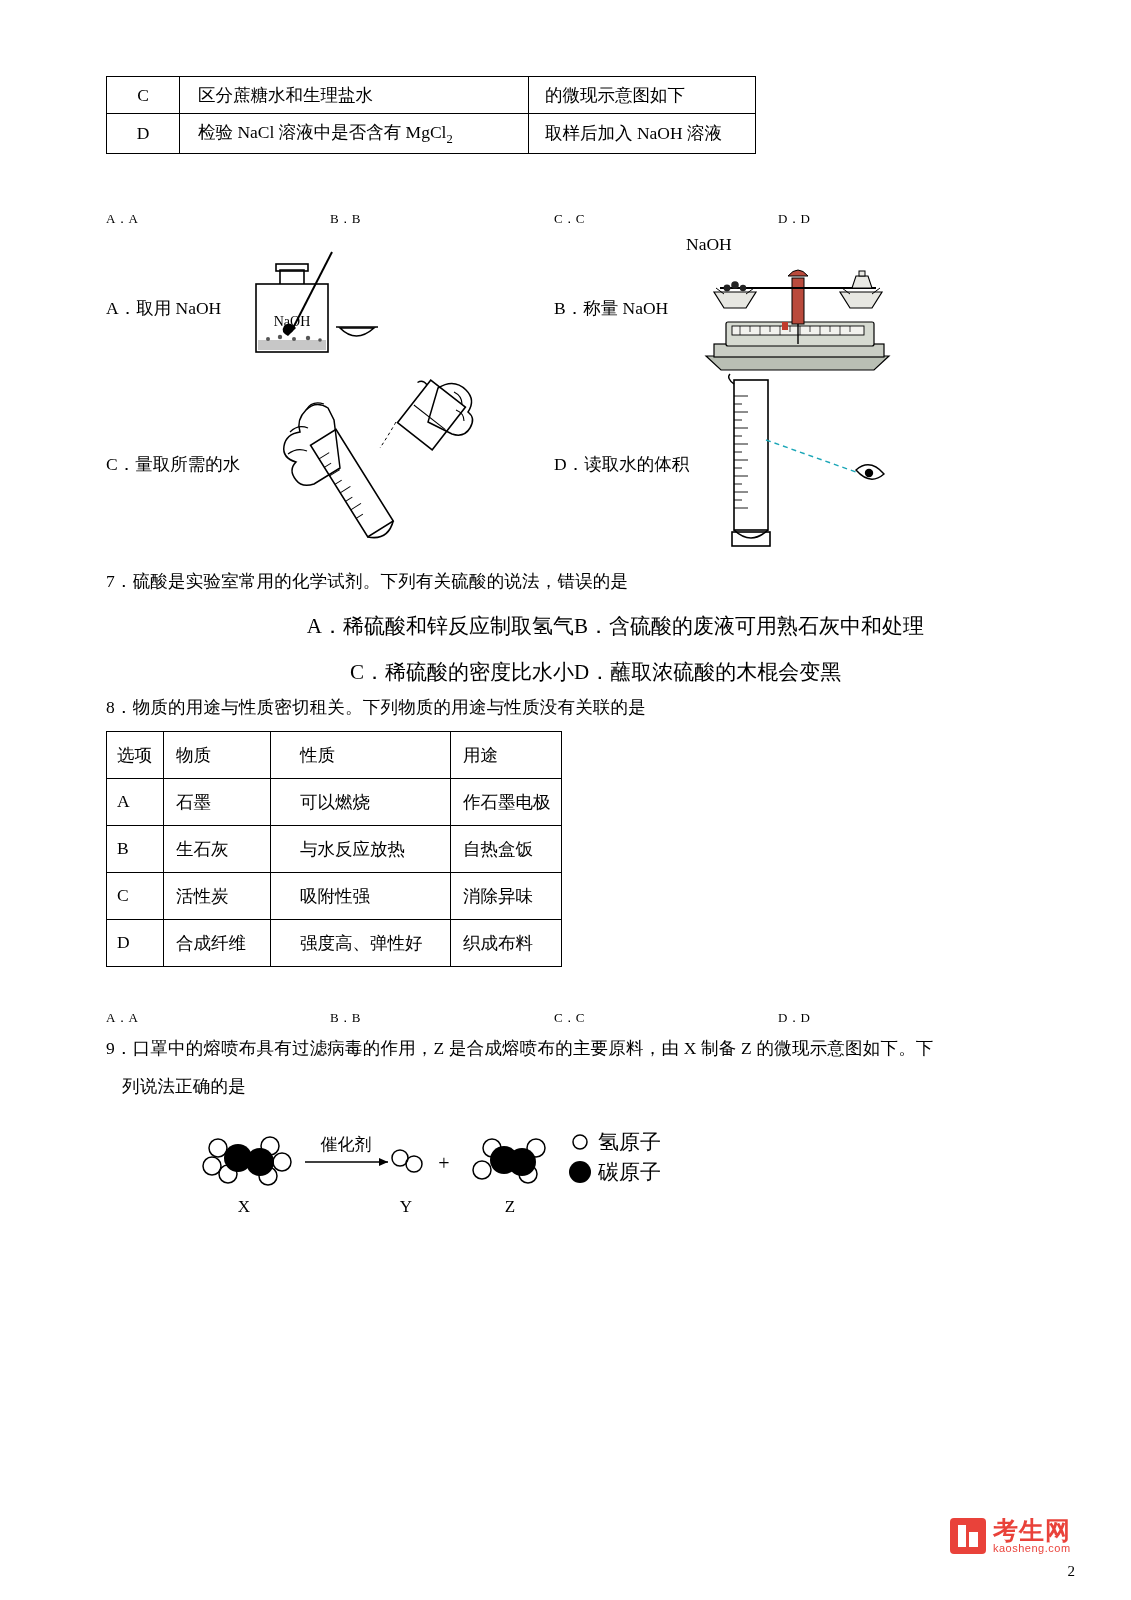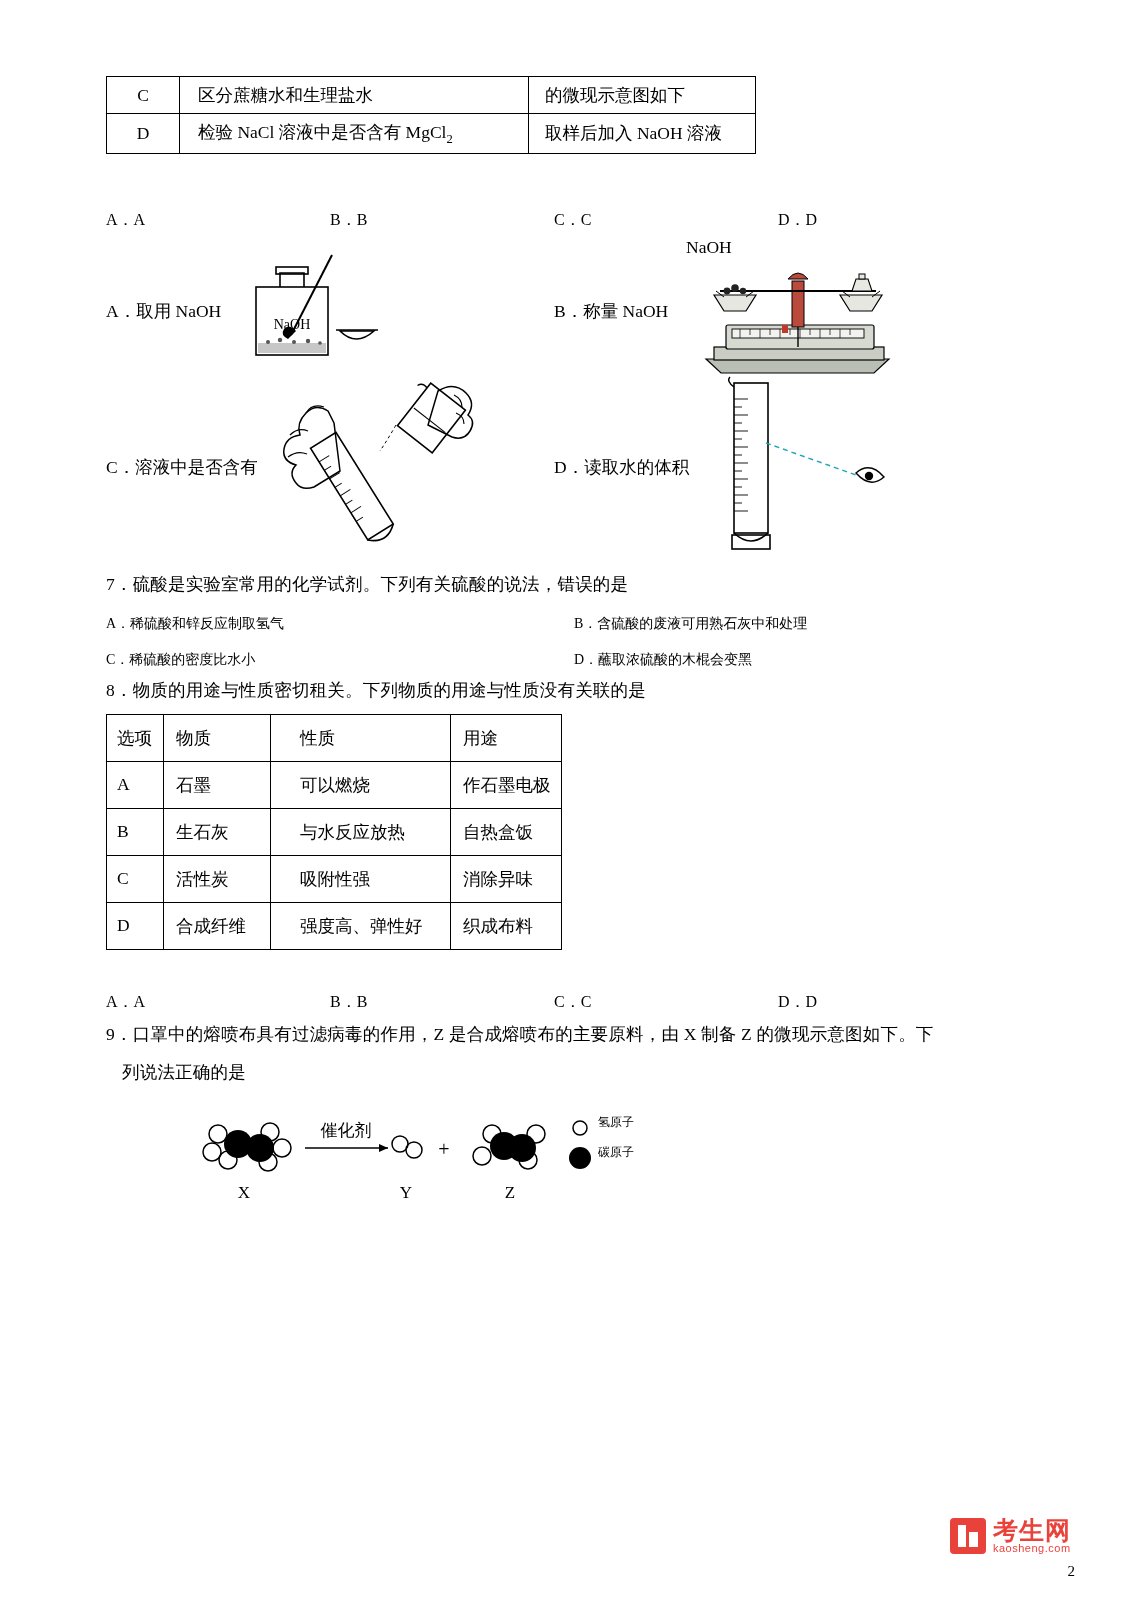--- a/index.html
+++ b/index.html
@@ -55,50 +55,51 @@
     height: 32px;
   }
   .tbl2 .col-a { width: 36px; padding-left: 10px; }
   .tbl2 .col-b { width: 84px; padding-left: 12px; }
   .tbl2 .col-c { width: 140px; padding-left: 29px; }
   .tbl2 .col-d { width: 88px; padding-left: 12px; }
 
   
   .opt-row {
     display: flex;
-    font-size: 16px;
+    font-size: 13px;
     margin: 16px 0 6px 0;
   }
   .opt-row > span {
     display: block;
     width: 224px;
   }
 
   .two-col {
     display: flex;
-    font-size: 14px;
+    font-size: 21px;
+    text-align: right;
   }
   .two-col > div:first-child { width: 468px; }
 
   
   .q6-wrap {
     position: relative;
     height: 330px;
     margin-top: 6px;
   }
   .q6-label {
     position: absolute;
     font-size: 17.5px;
   }
 
   .fig { position: absolute; }
 
   
   .q9-wrap { position: relative; height: 140px; margin-top: 6px; }
-  .legend-text { font-size: 12px; }
+  .legend-text { font-size: 21px; }
 
   .pagenum {
     position: absolute;
     right: 56px;
     bottom: 20px;
     font-size: 15px;
   }
 
   
   .wm {
@@ -248,21 +249,21 @@
         <circle cx="43" cy="36" r="3.4" fill="#222"></circle>
         <circle cx="51" cy="33" r="3.8" fill="#222"></circle>
         <circle cx="59" cy="36" r="3.2" fill="#222"></circle>
 
         <path d="M172 24 L184 24 L188 36 L168 36 Z" fill="#e9e9e4" stroke="#000" stroke-width="1.1"></path>
         <rect x="175" y="19" width="6" height="5" fill="#e9e9e4" stroke="#000" stroke-width="1"></rect>
 
         <line x1="114" y1="72" x2="114" y2="92" stroke="#000" stroke-width="1.4"></line>
       </svg>
 
-      <div class="q6-label" style="left:0; top:218px">C．溶液中是否含有</div>
+      <div class="q6-label" style="left:0; top:218px">C．量取所需的水</div>
 
       <svg class="fig" style="left:150px; top:140px" width="250" height="180" viewBox="0 0 250 180">
 
         <path d="M72 34 q-12 -8 -22 2 q-10 10 -6 22 q-14 2 -16 14 q-2 12 12 16 q-8 8 0 18 q6 8 18 4 l26 -16 l-6 -48 z" fill="none" stroke="#000" stroke-width="1.5"></path>
         <path d="M50 36 q6 -10 18 -6" fill="none" stroke="#000" stroke-width="1.2"></path>
         <path d="M34 58 q8 -8 18 -4" fill="none" stroke="#000" stroke-width="1.2"></path>
         <path d="M32 80 q9 -7 19 -3" fill="none" stroke="#000" stroke-width="1.2"></path>
 
         <g transform="rotate(-32 105 120)">
           <rect x="88" y="52" width="30" height="108" fill="none" stroke="#000" stroke-width="1.6"></rect>

